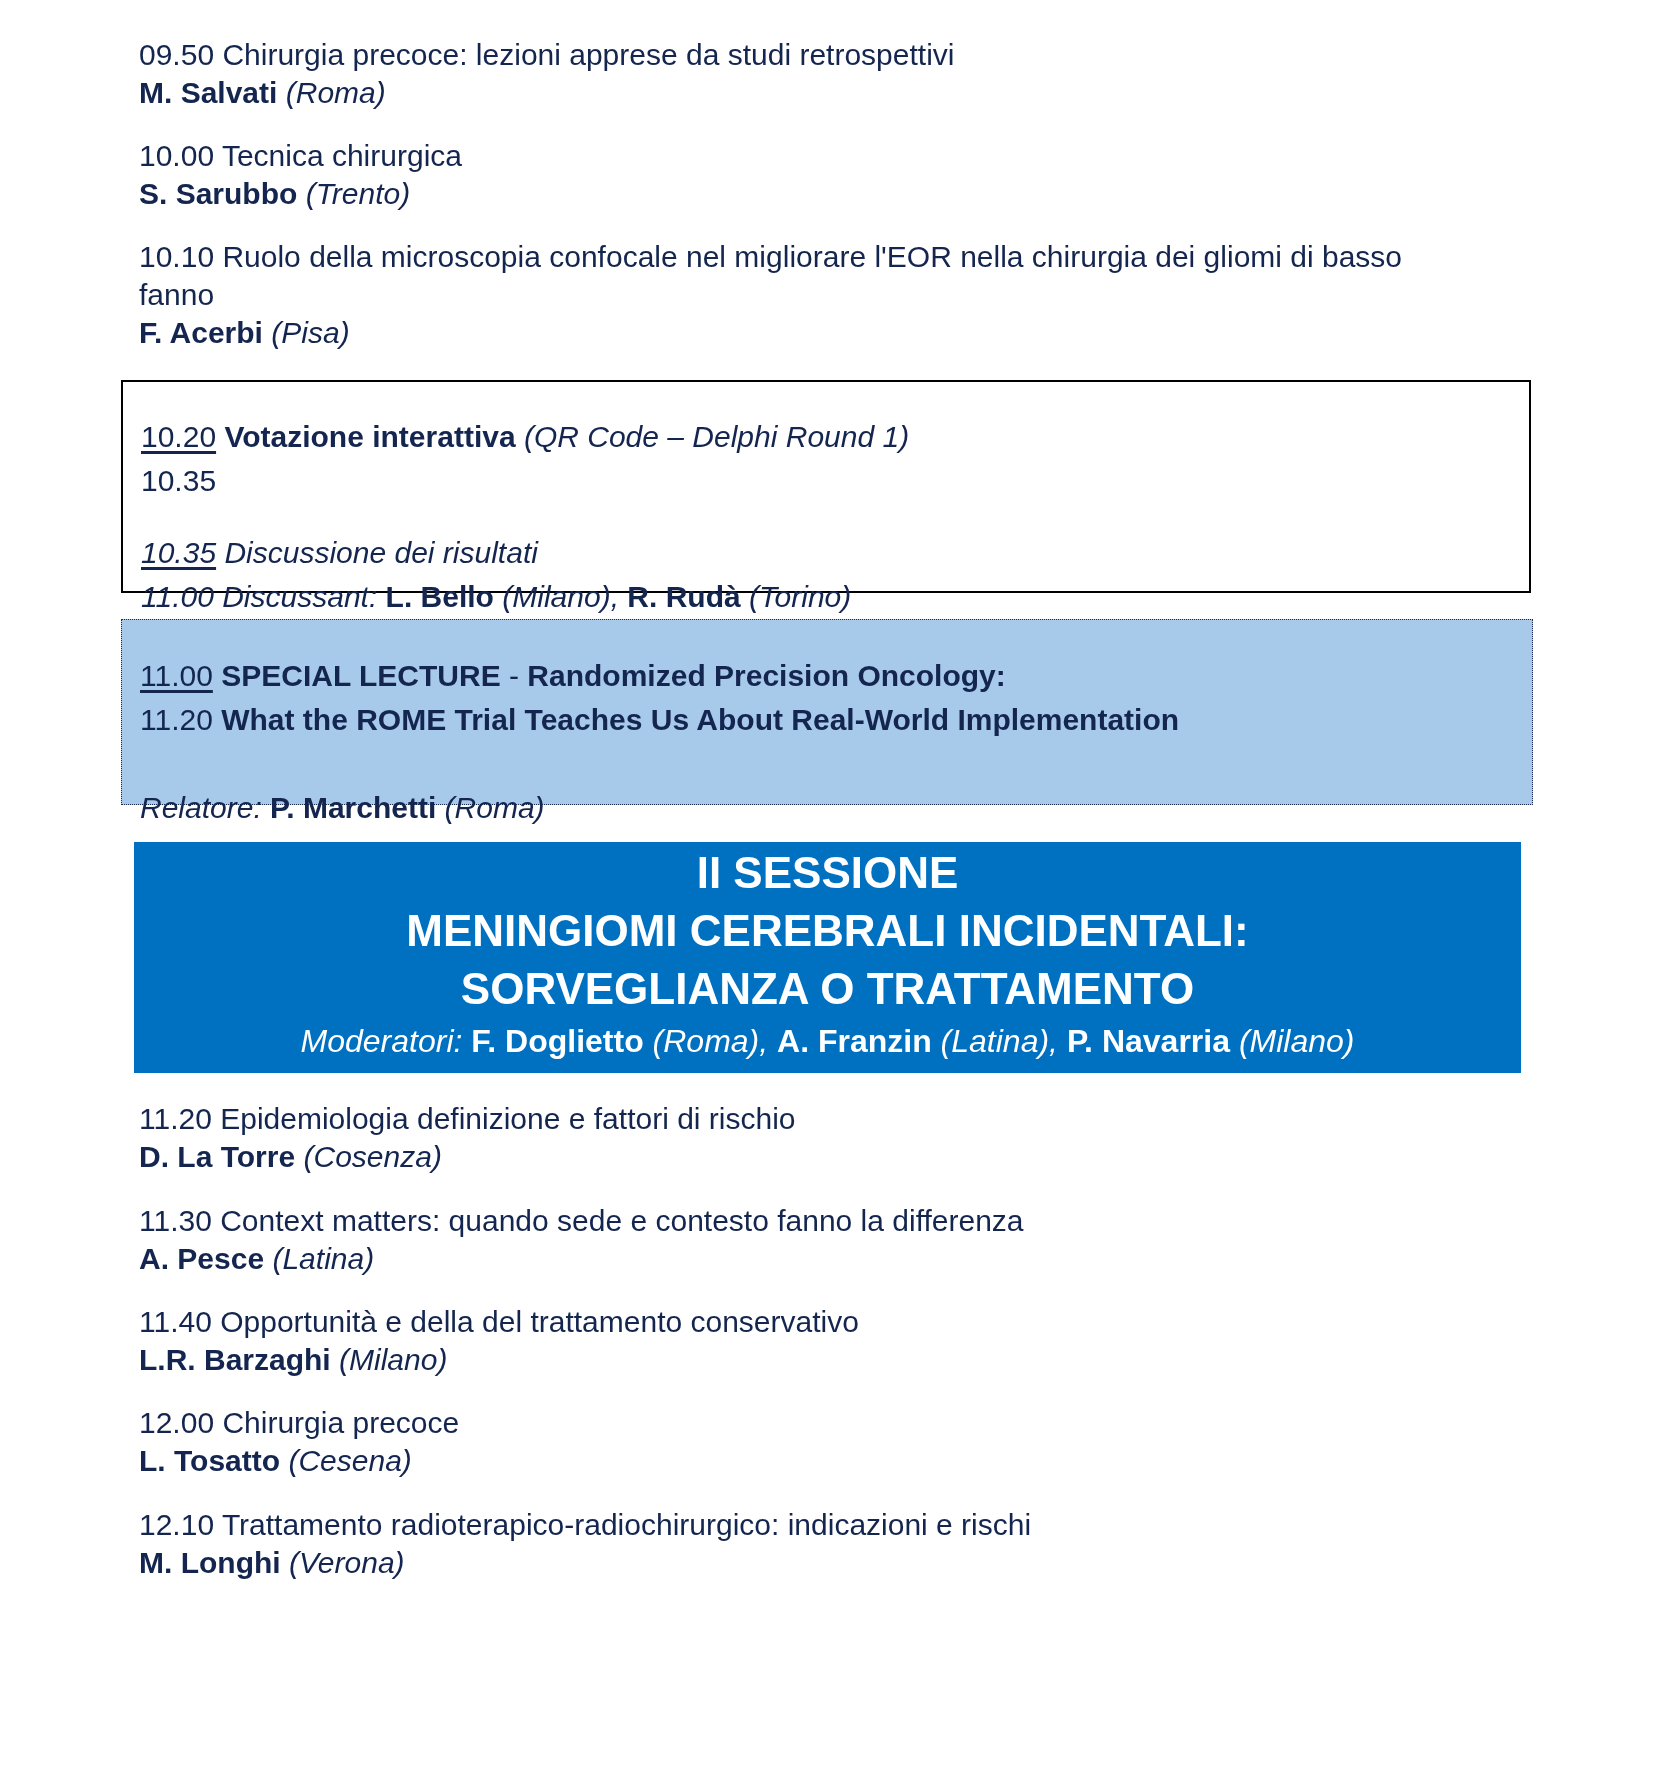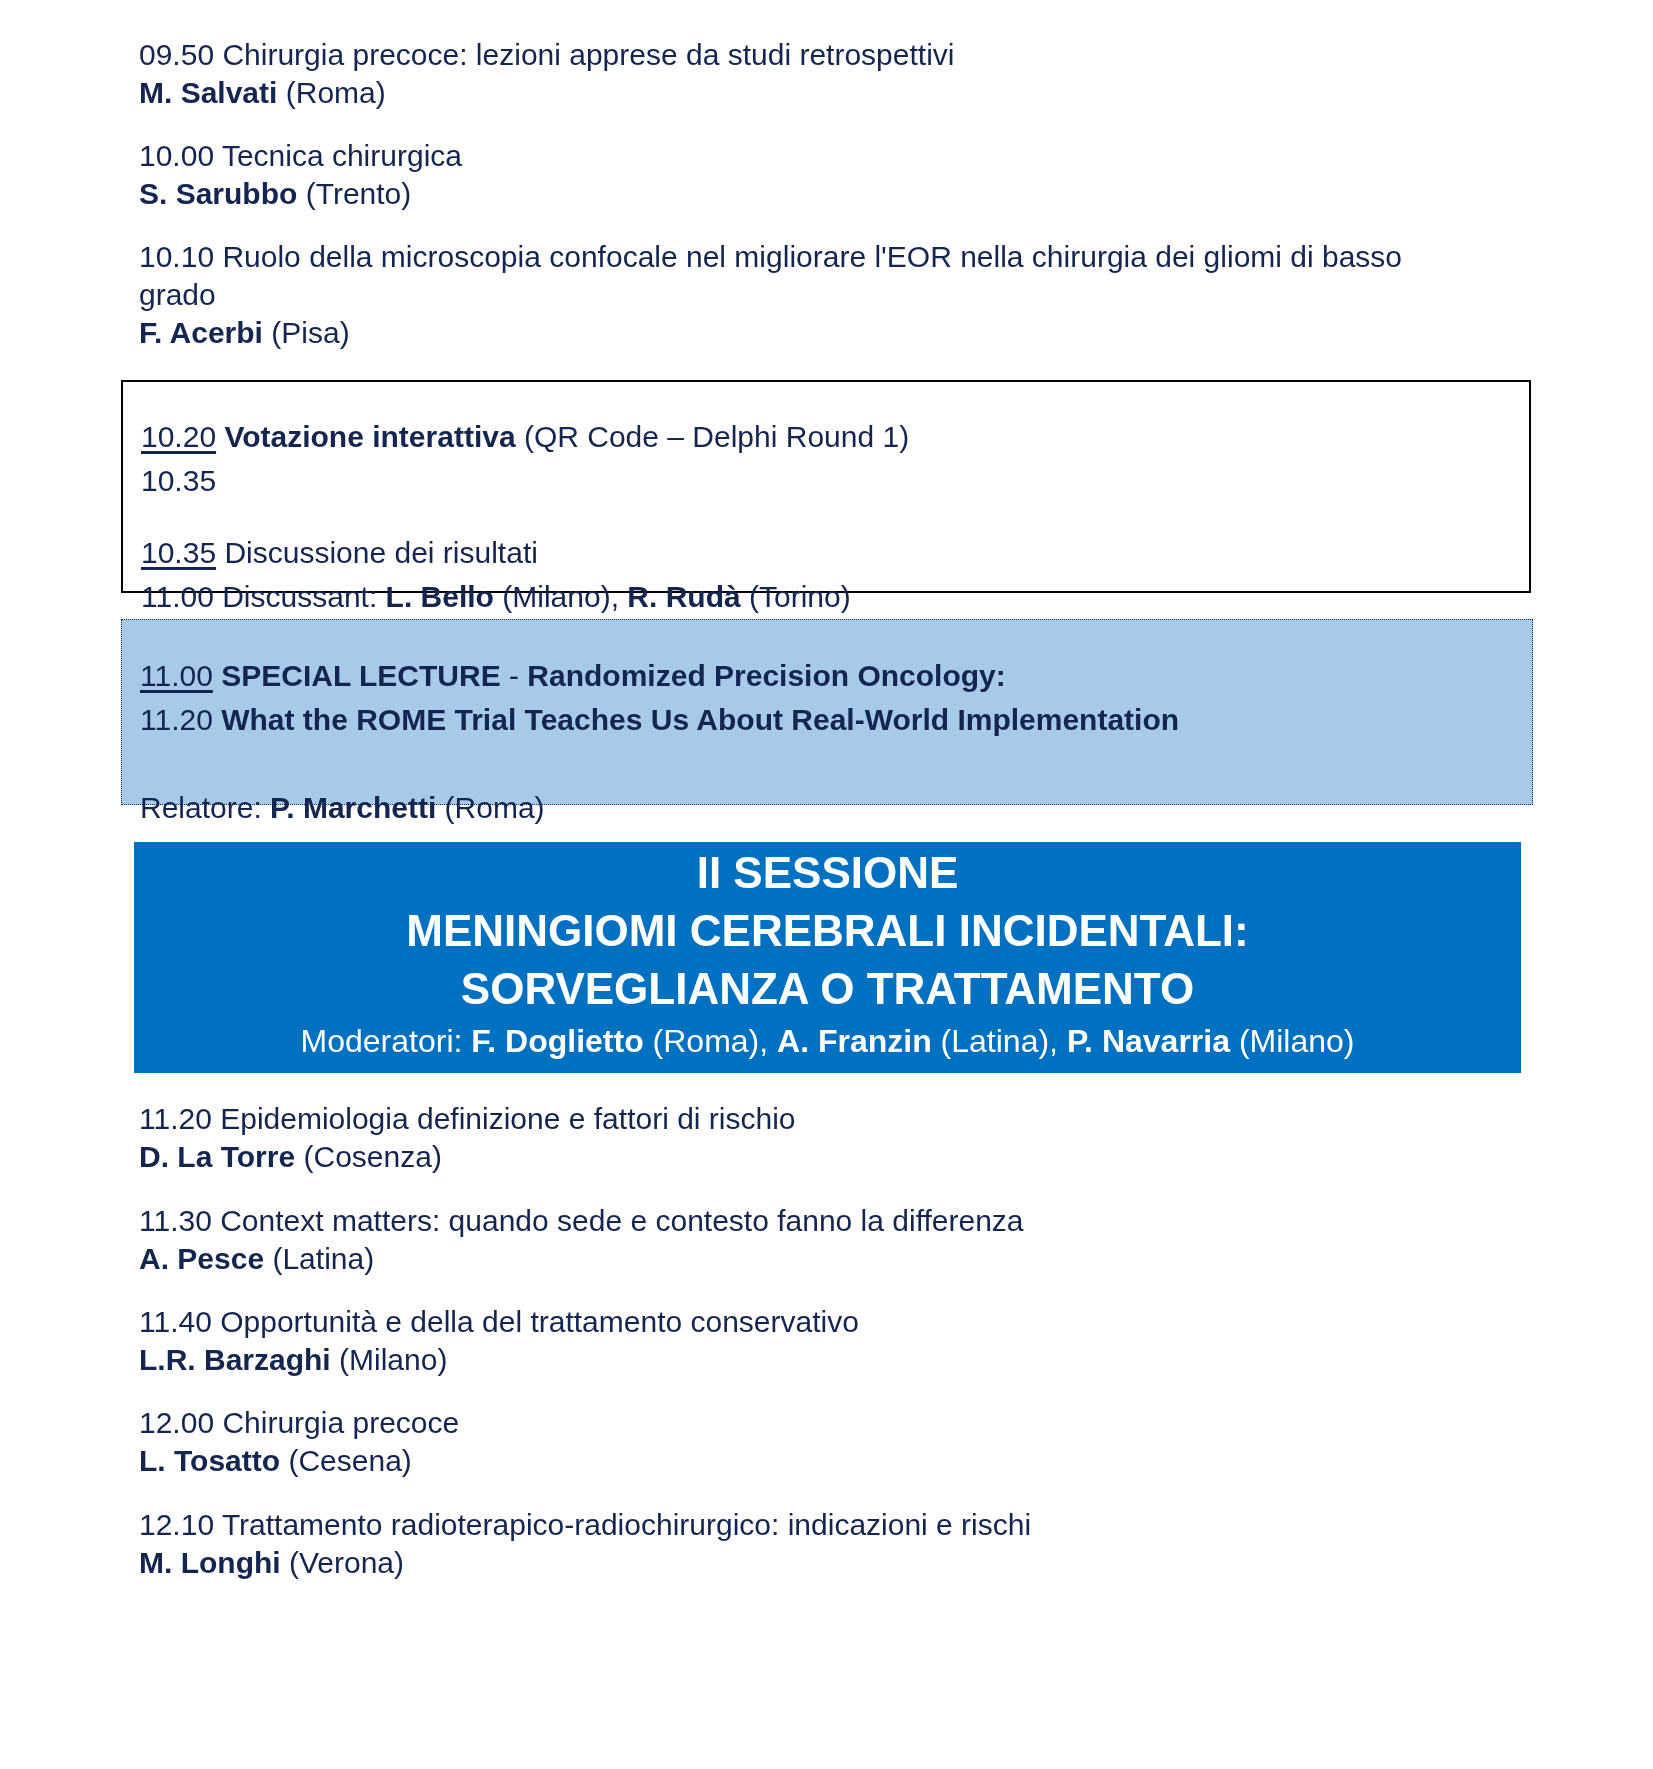--- a/index.html
+++ b/index.html
@@ -1,20 +1,20 @@
 <!DOCTYPE html>
 <html><head>
 <meta charset="utf-8">
 <style>
   html, body { margin:0; padding:0; background:#ffffff; }
   body { width:1653px; height:1769px; position:relative; overflow:hidden;
          font-family:"Liberation Sans", sans-serif; color:#14264f; }
   .line { position:absolute; left:139px; font-size:30px; line-height:38px; white-space:nowrap; }
   .b { font-weight:bold; }
-  .i { }
+  .i { font-style:italic; }
   .u { text-decoration:underline; text-underline-offset:4px; }
   .box1 { position:absolute; left:121px; top:380px; width:1406px; height:209px;
           border:2px solid #000; box-sizing:content-box; }
   .box2 { position:absolute; left:121px; top:619px; width:1410px; height:184px;
           background:#a7c9ea; border:1px dotted #1a2a50; }
   .session { position:absolute; left:134px; top:842px; width:1387px; height:231px;
              background:#0070c0; color:#fff; text-align:center; }
   .session .t { font-weight:bold; font-size:44px; line-height:58px; }
   .session .mod { font-size:32px; line-height:46px; }
   .inbox { position:absolute; left:18px; font-size:30px; line-height:38px; white-space:nowrap;margin-top:32px; }
@@ -22,21 +22,21 @@
 </head>
 <body>
 
 <div class="line" style="top:36px"><span>09.50</span> <span>Chirurgia precoce: lezioni apprese da studi retrospettivi</span></div>
 <div class="line" style="top:74px"><span class="b">M. Salvati</span> <span class="i">(Roma)</span></div>
 
 <div class="line" style="top:137px"><span>10.00</span> <span>Tecnica chirurgica</span></div>
 <div class="line" style="top:175px"><span class="b">S. Sarubbo</span> <span class="i">(Trento)</span></div>
 
 <div class="line" style="top:238px"><span>10.10</span> <span>Ruolo della microscopia confocale nel migliorare l'EOR nella chirurgia dei gliomi di basso</span></div>
-<div class="line" style="top:276px"><span>grado</span></div>
+<div class="line" style="top:276px"><span>fanno</span></div>
 <div class="line" style="top:314px"><span class="b">F. Acerbi</span> <span class="i">(Pisa)</span></div>
 
 <div class="box1">
   <div class="inbox" style="top:4px"><span class="u">10.20</span> <span class="b">Votazione interattiva</span> <span class="i">(QR Code – Delphi Round 1)</span></div>
   <div class="inbox" style="top:48px"><span>10.35</span></div>
   <div class="inbox i" style="top:120px"><span class="u">10.35</span> <span>Discussione dei risultati</span></div>
   <div class="inbox" style="top:164px"><span class="i">11.00</span> <span class="i">Discussant:</span> <span class="b">L. Bello</span> <span class="i">(Milano),</span> <span class="b">R. Rudà</span> <span class="i">(Torino)</span></div>
 </div>
 
 <div class="box2">

